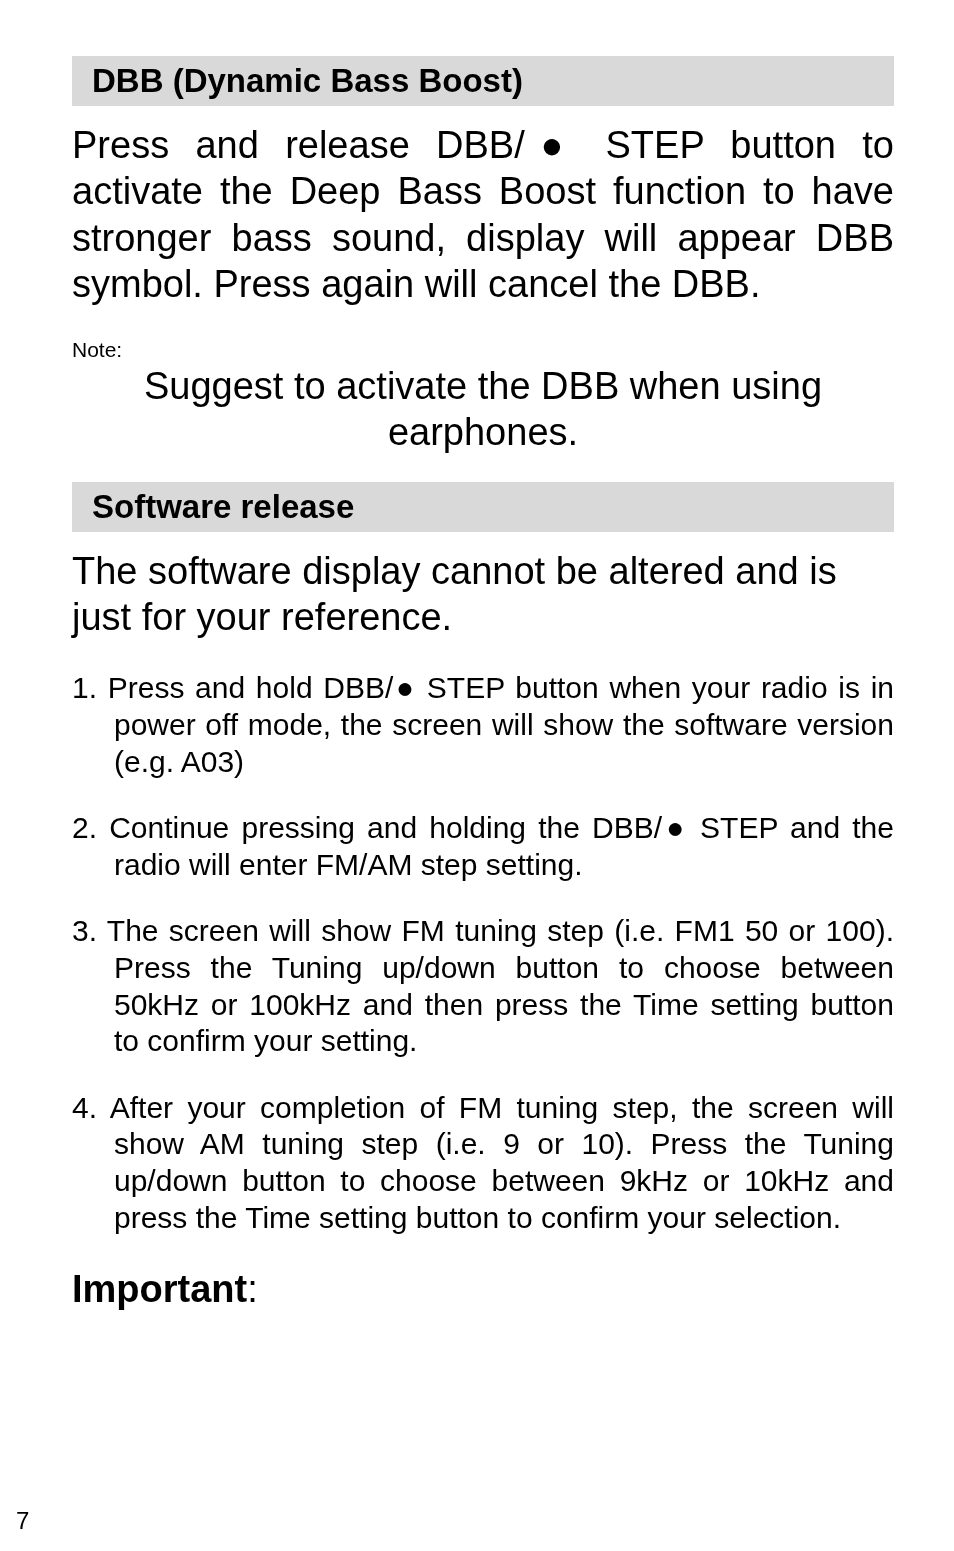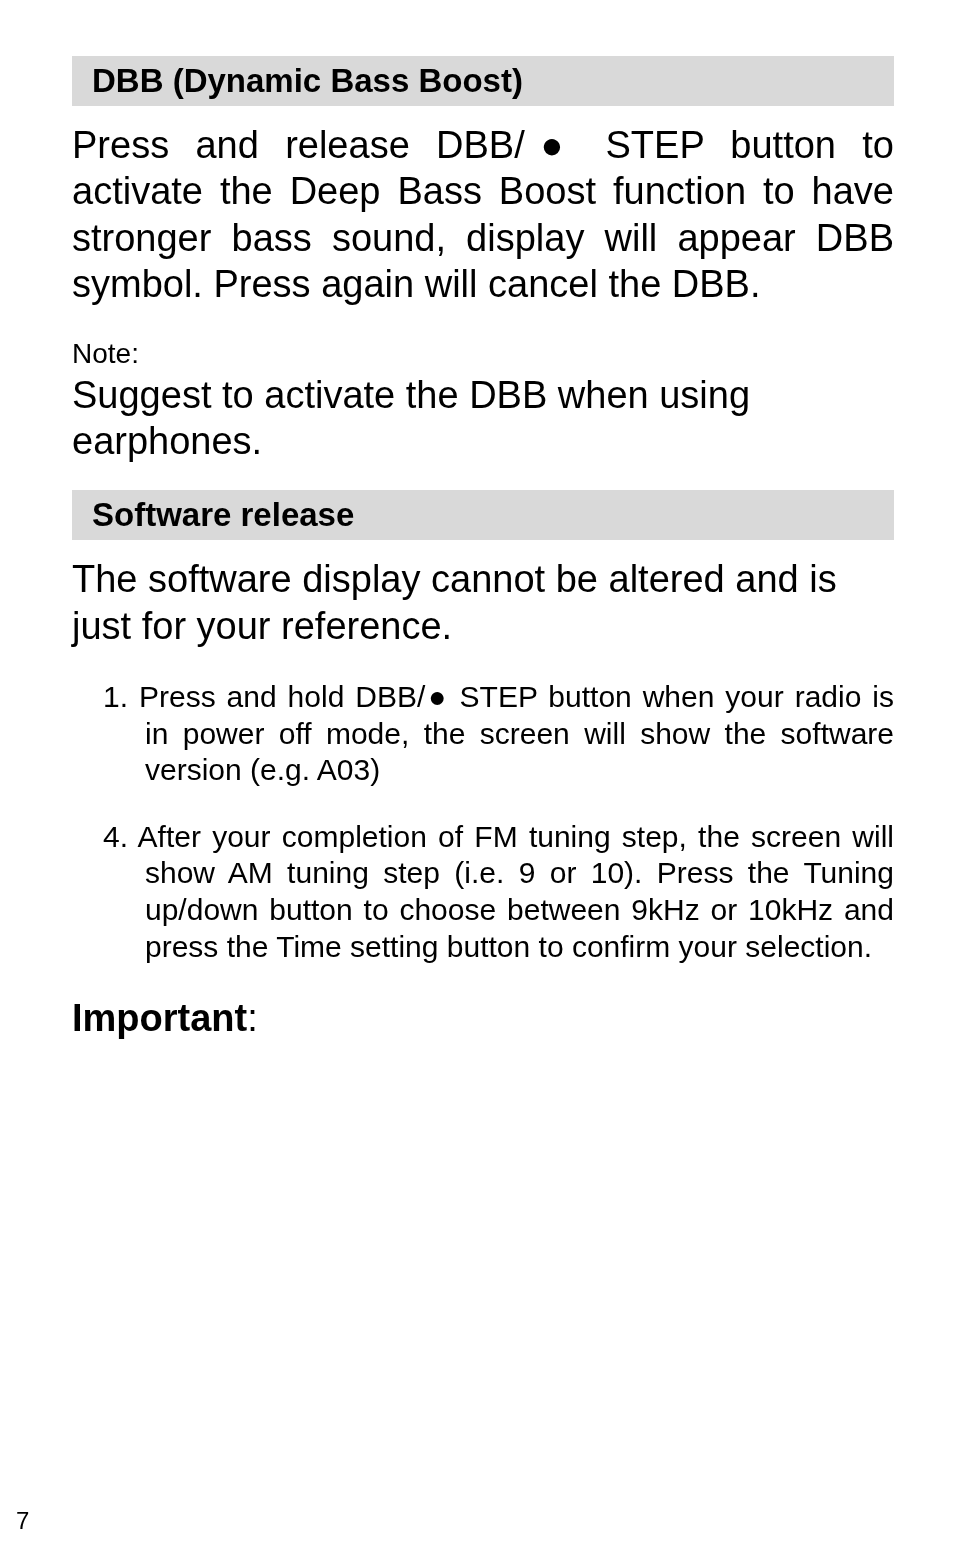--- a/index.html
+++ b/index.html
@@ -1,45 +1,47 @@
 <!DOCTYPE html>
 <html><head>
 <meta charset="utf-8">
 <style>
   * { margin: 0; padding: 0; box-sizing: border-box; }
   html, body { width: 954px; height: 1551px; background: #fff; font-family: Arial, Helvetica, sans-serif; color: #000; }
   .page { padding: 56px 60px 0 72px; position: relative; height: 100%; }
   .heading { background: #d9d9d9; font-size: 33px; font-weight: bold; padding: 6px 8px 6px 20px; margin-bottom: 16px; }
   .para { font-size: 38px; line-height: 1.22; margin-bottom: 30px; }
   .justify { text-align: justify; }
-  .note-label { font-size: 28px; line-height: 1.22; }
-  .list-item { font-size: 30px; line-height: 1.22; margin-bottom: 30px; padding-left: 42px; text-indent: -42px; text-align: justify; margin-left: 31px; }
+  .note-label { font-size: 21px; line-height: 1.22; }
+  .list-item { font-size: 30px; line-height: 1.22; margin-bottom: 30px; padding-left: 42px; text-indent: -42px; text-align: justify; }
   .bold { font-weight: bold; }
   .page-num { position: absolute; bottom: 16px; left: 16px; font-size: 24px; }
-  .gap-md { margin-bottom: 26px; }
+  .gap-md { margin-bottom: 26px; text-align: center; }
 </style>
 </head>
 <body>
 
 <div class="page">
 
   <div class="heading">DBB (Dynamic Bass Boost)</div>
 
   <div class="para justify">Press and release DBB/● STEP button to activate the Deep Bass Boost function to have stronger bass sound, display will appear DBB symbol. Press again will cancel the DBB.</div>
 
   <div class="note-label">Note:</div>
   <div class="para gap-md">Suggest to activate the DBB when using earphones.</div>
 
   <div class="heading">Software release</div>
 
   <div class="para">The software display cannot be altered and is just for your reference.</div>
 
   <div class="list-item">1. Press and hold DBB/● STEP button when your radio is in power off mode, the screen will show the software version (e.g. A03)</div>
+  <div class="list-item">2. Continue pressing and holding the DBB/● STEP and the radio will enter FM/AM step setting.</div>
 
 
+  <div class="list-item">3. The screen will show FM tuning step (i.e. FM1 50 or 100). Press the Tuning up/down button to choose between 50kHz or 100kHz and then press the Time setting button to confirm your setting.</div>
   <div class="list-item">4. After your completion of FM tuning step, the screen will show AM tuning step (i.e. 9  or 10). Press the Tuning up/down button to choose between 9kHz or 10kHz and press the Time setting button to confirm your selection.</div>
 
   <div class="para" style="margin-bottom:0;">
     <span class="bold">Important</span><span>:</span>
   </div>
 
   <div class="page-num">7</div>
 </div>
 
 </body></html>

